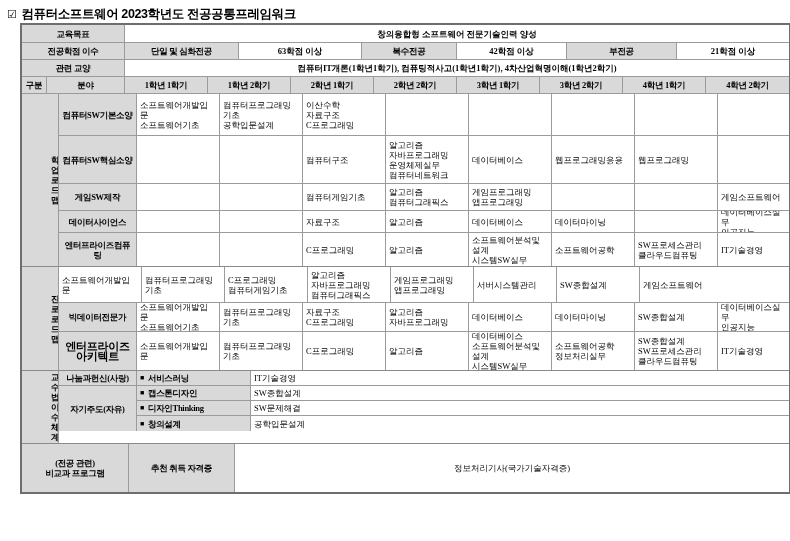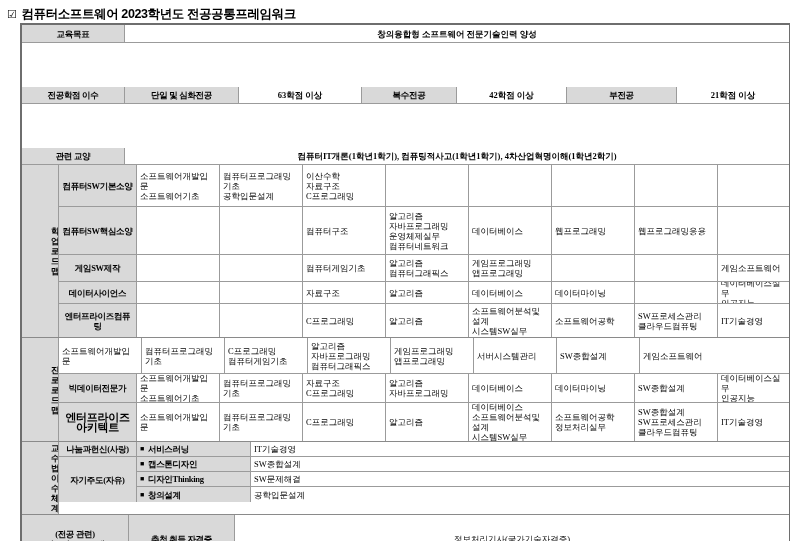--- a/index.html
+++ b/index.html
@@ -30,21 +30,21 @@
   .w-g { width:25px; }   
   .w-f { width:78px; }   
   .w-s { width:83px; }   
   .w-a { width:114px; } .w-b { width:123px; } .w-c { width:95px; }
   .w-d { width:110px; } .w-e { width:110px; }
   .w-bul { width:114px; justify-content:flex-start; text-align:left; }
   .w-fl { width:107px; } .w-fp { width:330px; } .w-fc { width:106px; }
   .fx { flex:1; }
   .group { border-right:1px solid #9b9b9b;padding-left:33px; }
   .bullet { margin-right:4px; font-size:7px; }
-  .h18 { height:18px; } .h17 { height:17px;margin-top:44px; }
+  .h18 { height:18px; } .h17 { height:17px; }
 </style>
 </head>
 <body>
 
 <div class="doc-title">
   <span class="chk">☑</span>
   <span>컴퓨터소프트웨어 2023학년도 전공공통프레임워크</span>
 </div>
 
 <div class="frame">
@@ -62,20 +62,32 @@
     <div class="cell td ctr w-d" style="font-weight:bold">42학점 이상</div>
     <div class="cell th w-e">부전공</div>
     <div class="cell td ctr fx" style="font-weight:bold">21학점 이상</div>
   </div>
 
   <div class="tr h17">
     <div class="cell th" style="width:103px">관련 교양</div>
     <div class="cell td ctr fx" style="font-weight:bold">컴퓨터IT개론(1학년1학기), 컴퓨팅적사고(1학년1학기), 4차산업혁명이해(1학년2학기)</div>
   </div>
 
+  <div class="tr h17">
+    <div class="cell th w-g">구분</div>
+    <div class="cell th w-f">분야</div>
+    <div class="cell th w-s">1학년 1학기</div>
+    <div class="cell th w-s">1학년 2학기</div>
+    <div class="cell th w-s">2학년 1학기</div>
+    <div class="cell th w-s">2학년 2학기</div>
+    <div class="cell th w-s">3학년 1학기</div>
+    <div class="cell th w-s">3학년 2학기</div>
+    <div class="cell th w-s">4학년 1학기</div>
+    <div class="cell th fx">4학년 2학기</div>
+  </div>
 
   <div class="section">
     <div class="cell th w-g group">학업
 로드맵</div>
     <div class="rows">
       <div class="srow" style="height:42px">
         <div class="cell th w-f">컴퓨터SW기본소양</div>
         <div class="cell td w-s">소프트웨어개발입문
 소프트웨어기초</div>
         <div class="cell td w-s">컴퓨터프로그래밍기초
@@ -92,22 +104,22 @@
       <div class="srow" style="height:48px">
         <div class="cell th w-f">컴퓨터SW핵심소양</div>
         <div class="cell td w-s"></div>
         <div class="cell td w-s"></div>
         <div class="cell td w-s">컴퓨터구조</div>
         <div class="cell td w-s">알고리즘
 자바프로그래밍
 운영체제실무
 컴퓨터네트워크</div>
         <div class="cell td w-s">데이터베이스</div>
+        <div class="cell td w-s">웹프로그래밍응용</div>
         <div class="cell td w-s">웹프로그래밍</div>
-        <div class="cell td w-s">웹프로그래밍응용</div>
         <div class="cell td fx"></div>
       </div>
       <div class="srow" style="height:27px">
         <div class="cell th w-f">게임SW제작</div>
         <div class="cell td w-s"></div>
         <div class="cell td w-s"></div>
         <div class="cell td w-s">컴퓨터게임기초</div>
         <div class="cell td w-s">알고리즘
 컴퓨터그래픽스</div>
         <div class="cell td w-s">게임프로그래밍

